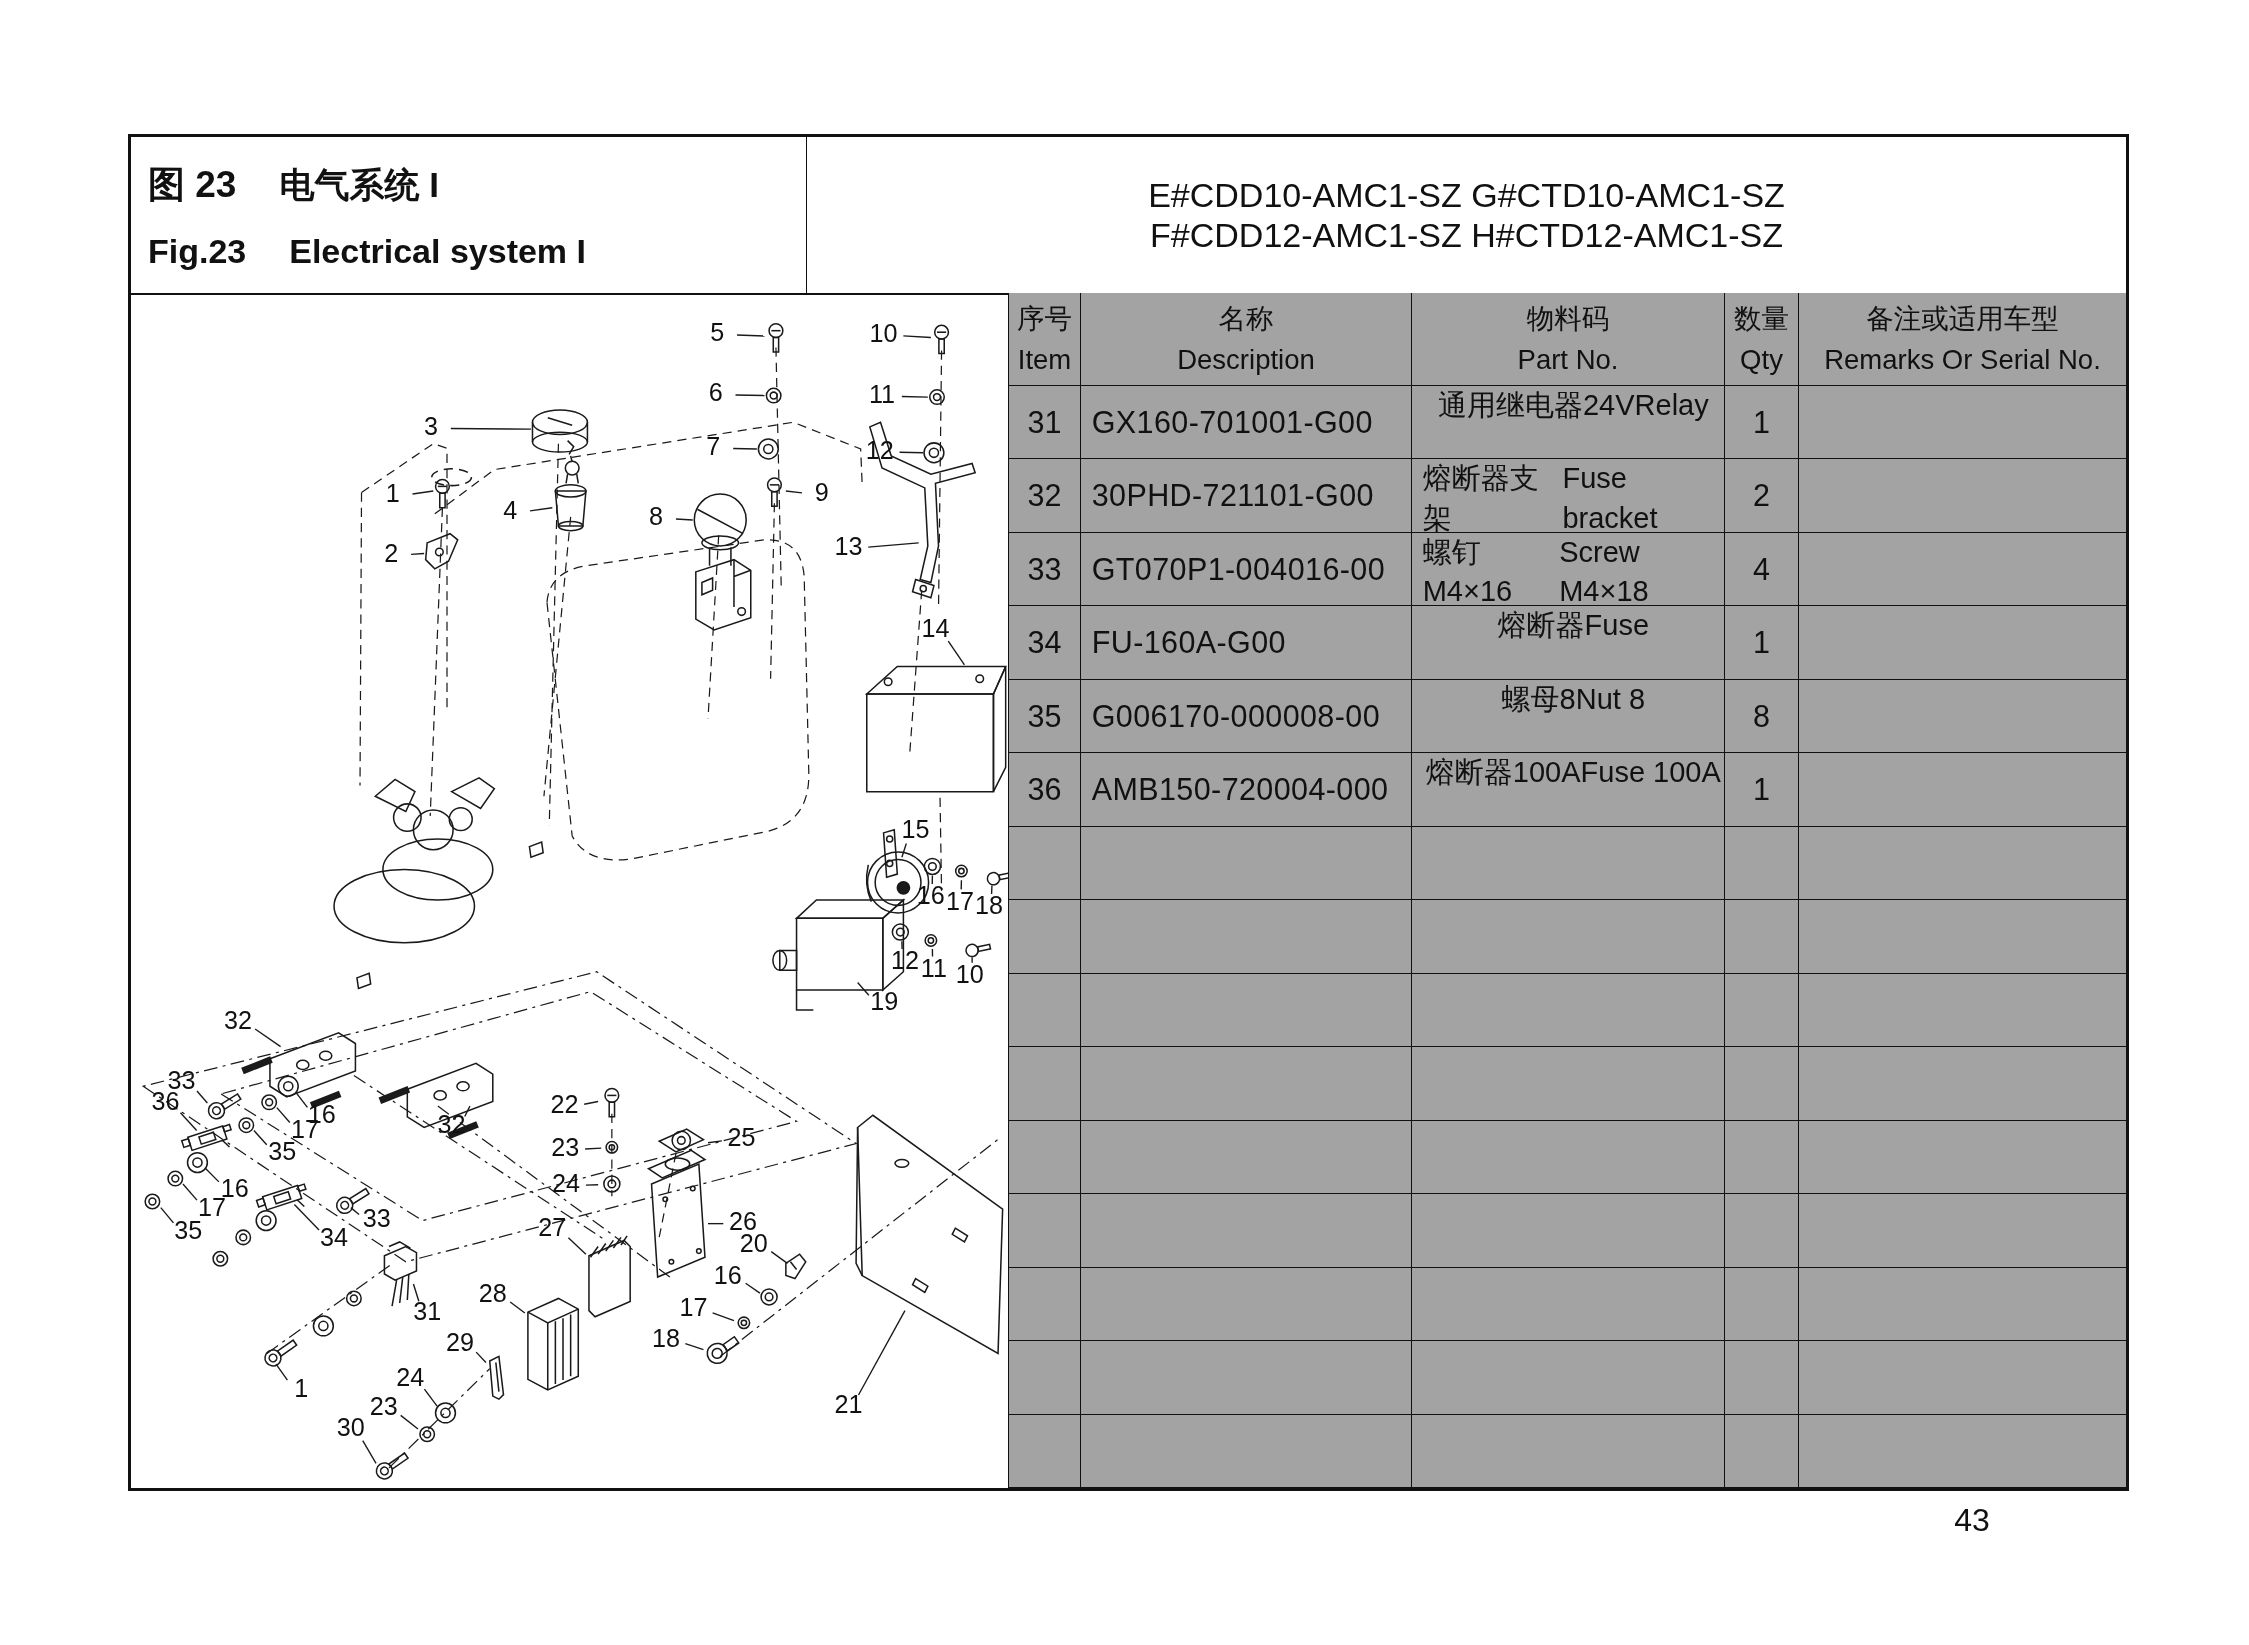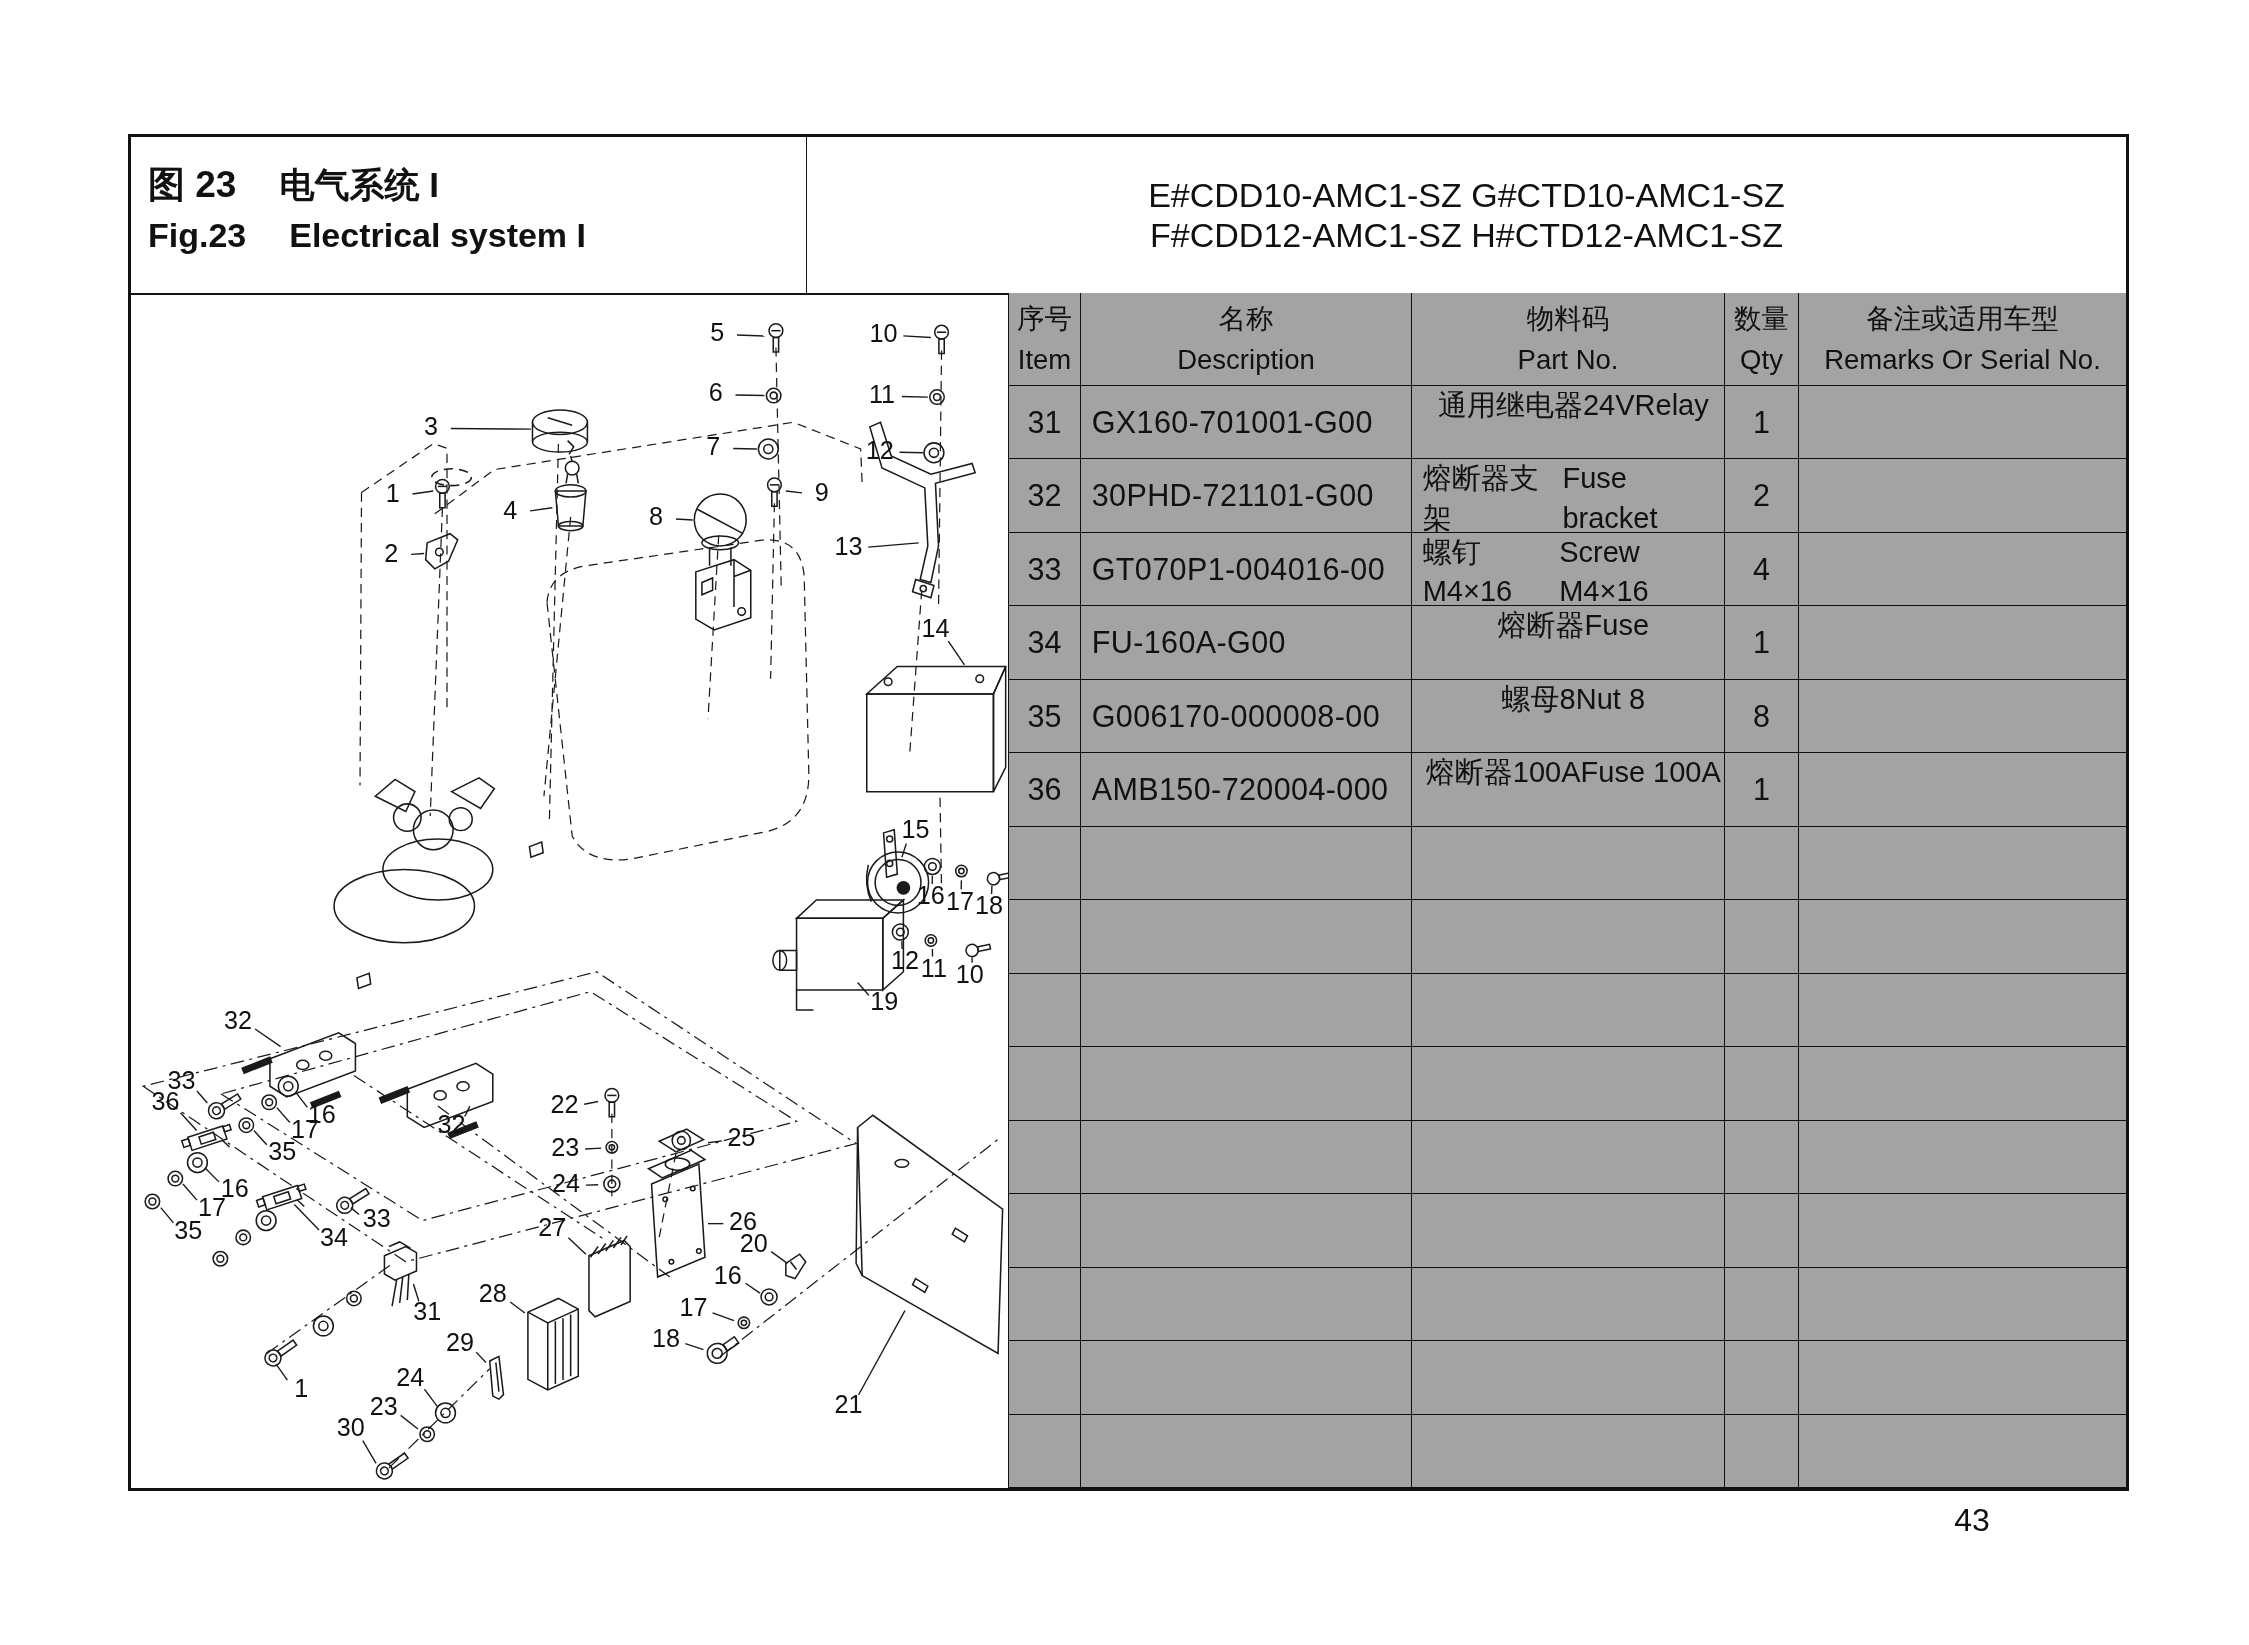--- a/index.html
+++ b/index.html
@@ -3,21 +3,21 @@
 <meta charset="utf-8">
 <style>
   html,body{margin:0;padding:0;background:#e8e8e8;}
   .page{position:relative;width:2250px;height:1645px;background:#ffffff;
         font-family:"Liberation Sans",sans-serif;color:#111;overflow:hidden;}
   .frame{position:absolute;left:128px;top:134px;width:2001px;height:1357px;
          border:3.1px solid #111;box-sizing:border-box;}
   .titlebar{position:absolute;left:0;top:0;width:100%;height:158px;
             border-bottom:2.3px solid #111;box-sizing:border-box;display:flex;}
   .title-left{width:676px;border-right:1.5px solid #111;box-sizing:border-box;
-              padding:23px 8px 0 17px;display:flex;flex-direction:column;gap:6px;}
+              padding:23px 8px 0 17px;display:flex;flex-direction:column;gap:22px;}
   .trow{display:flex;align-items:baseline;gap:43px;}
   .fig-cn{font-size:37px;font-weight:bold;}
   .name-cn{font-size:35px;font-weight:bold;}
   .fig-en{font-size:34px;font-weight:bold;}
   .name-en{font-size:34px;font-weight:bold;}
   .title-right{flex:1;display:flex;flex-direction:column;justify-content:center;
                align-items:center;gap:1px;}
   .model-line{font-size:34px;}
   .tablewrap{position:absolute;left:877px;top:156px;right:0;bottom:0;
              display:grid;grid-template-columns:72px 331px 313px 74px 1fr;
@@ -482,21 +482,21 @@
         <div class="cell desc">
           <span>熔断器支架</span>
           <span>Fuse bracket</span>
         </div>
         <div class="cell num">2</div>
         <div class="cell last"></div>
         <div class="cell num">33</div>
         <div class="cell left pn">GT070P1-004016-00</div>
         <div class="cell desc">
           <span>螺钉M4×16</span>
-          <span>Screw M4×16</span>
+          <span>Screw M4×18</span>
         </div>
         <div class="cell num">4</div>
         <div class="cell last"></div>
         <div class="cell num">34</div>
         <div class="cell left pn">FU-160A-G00</div>
         <div class="cell desc">
           <span>熔断器</span>
           <span>Fuse</span>
         </div>
         <div class="cell num">1</div>

